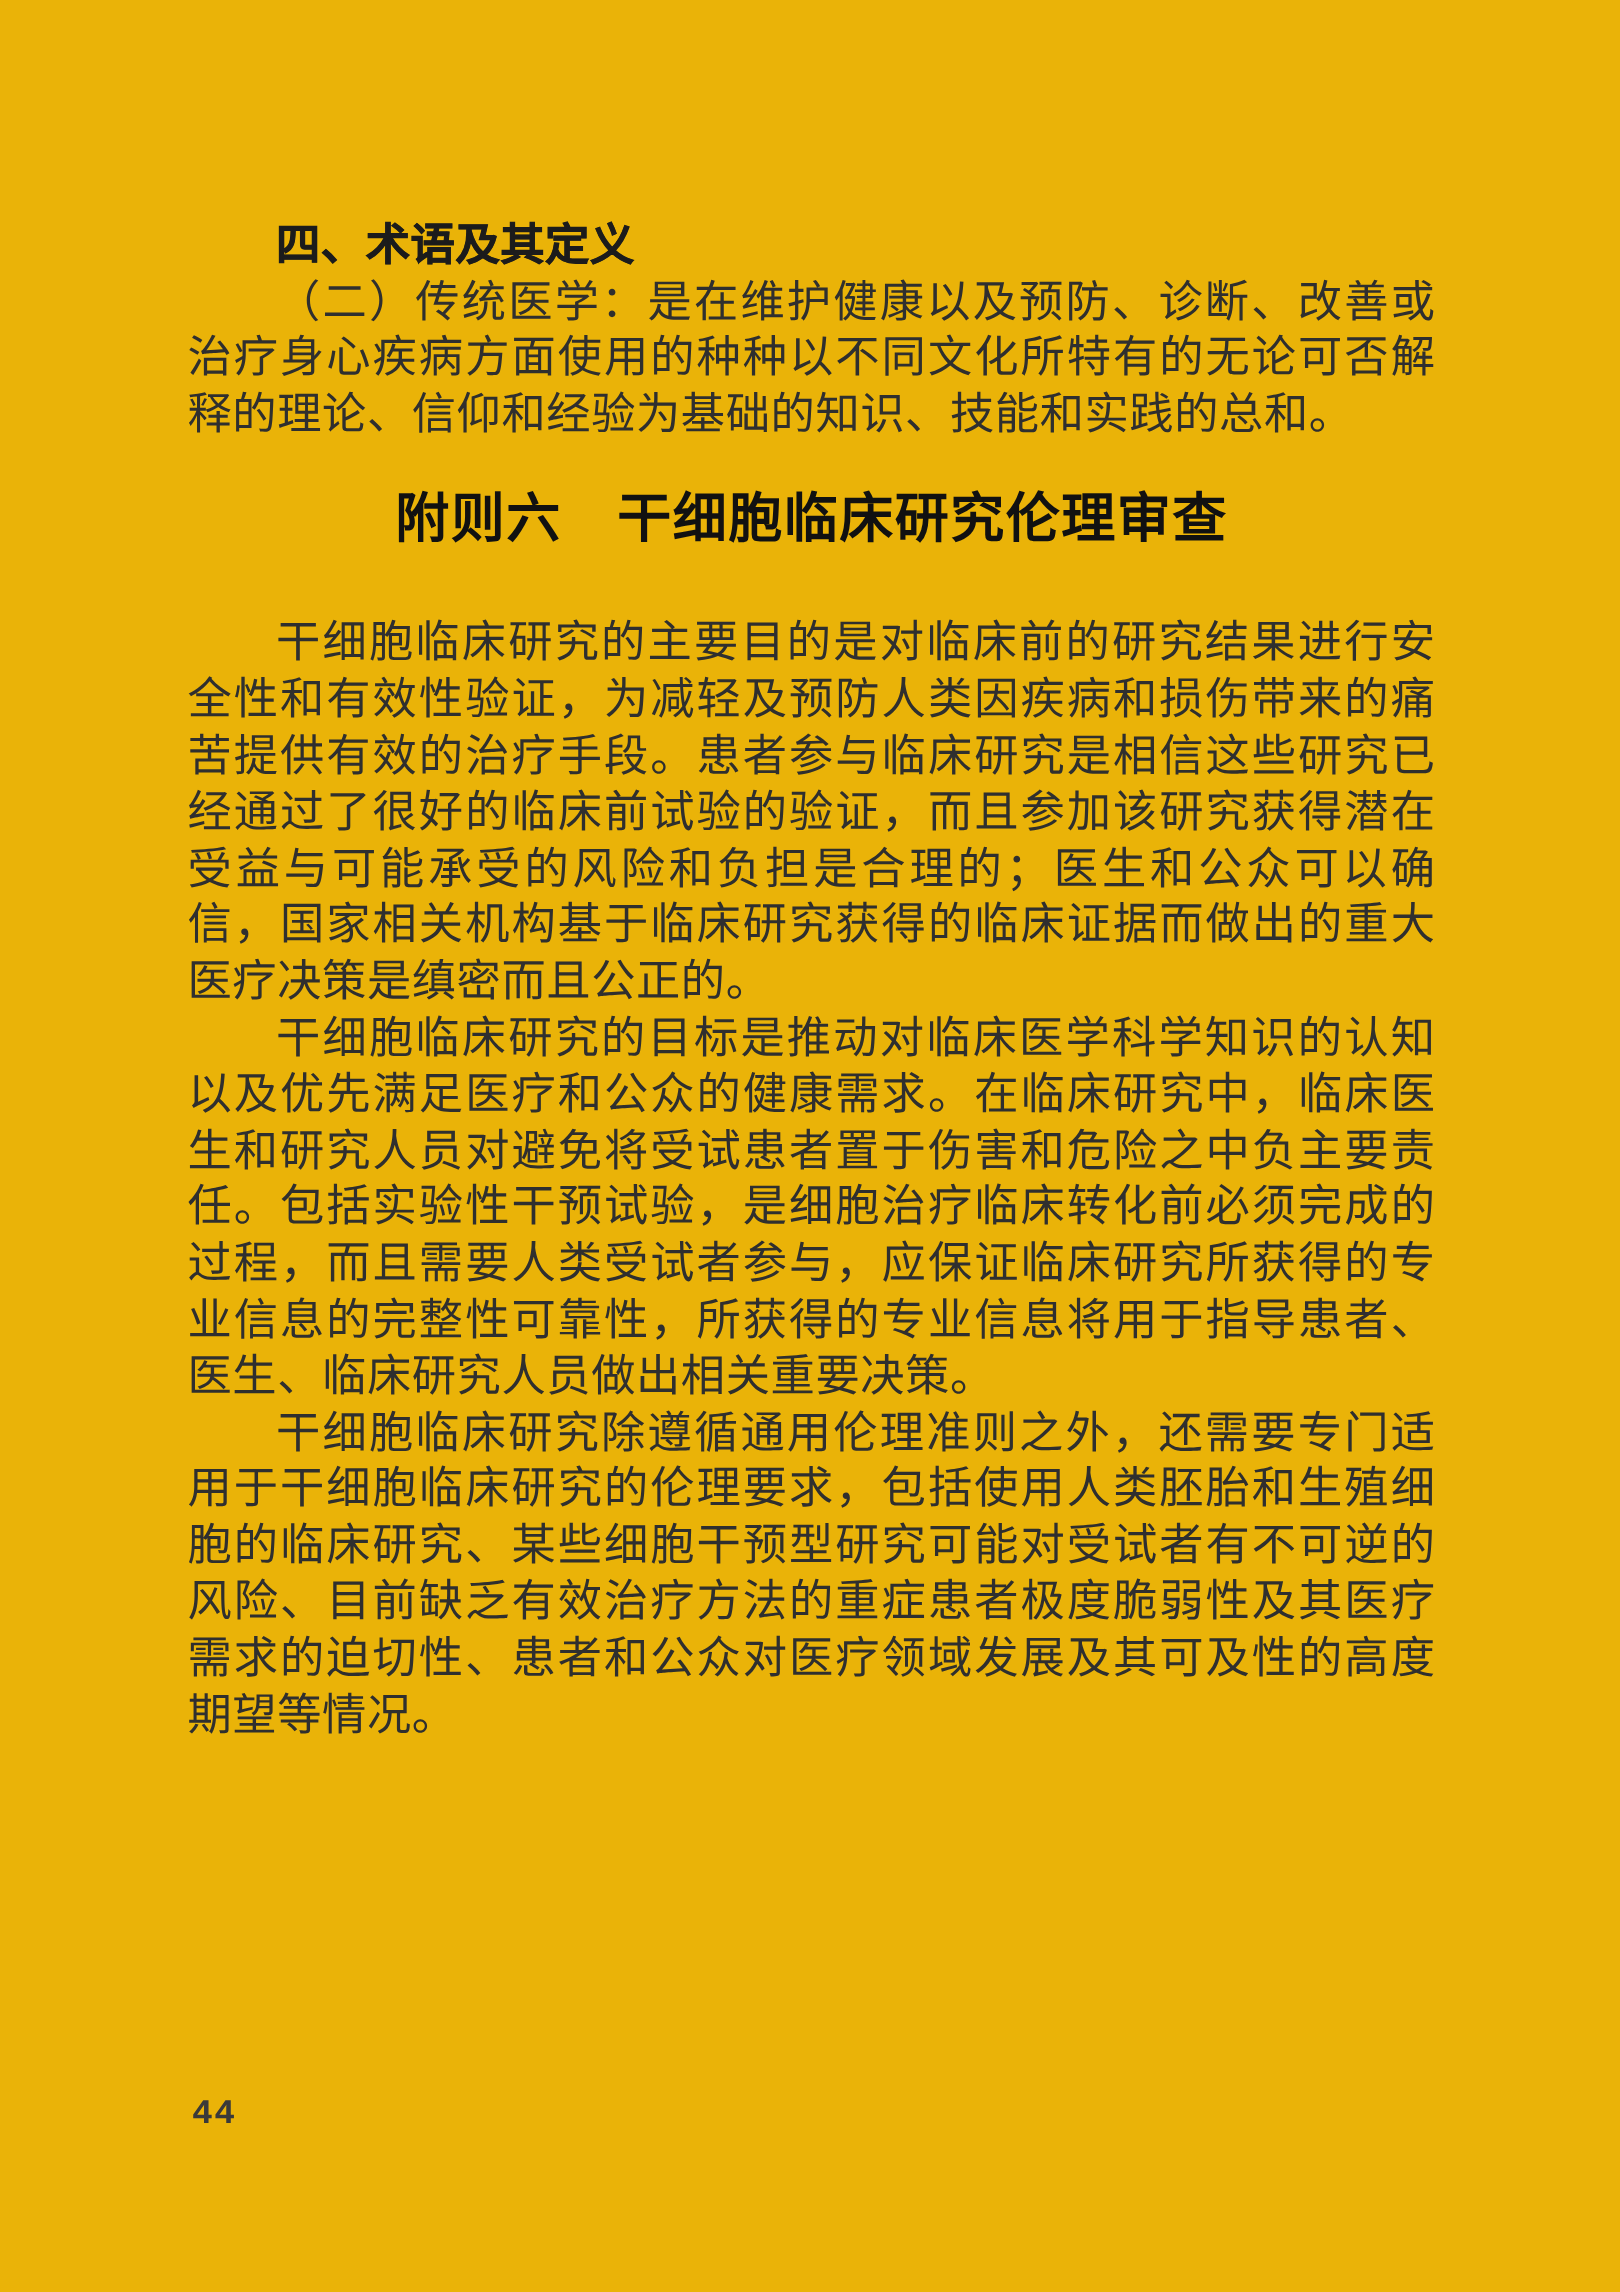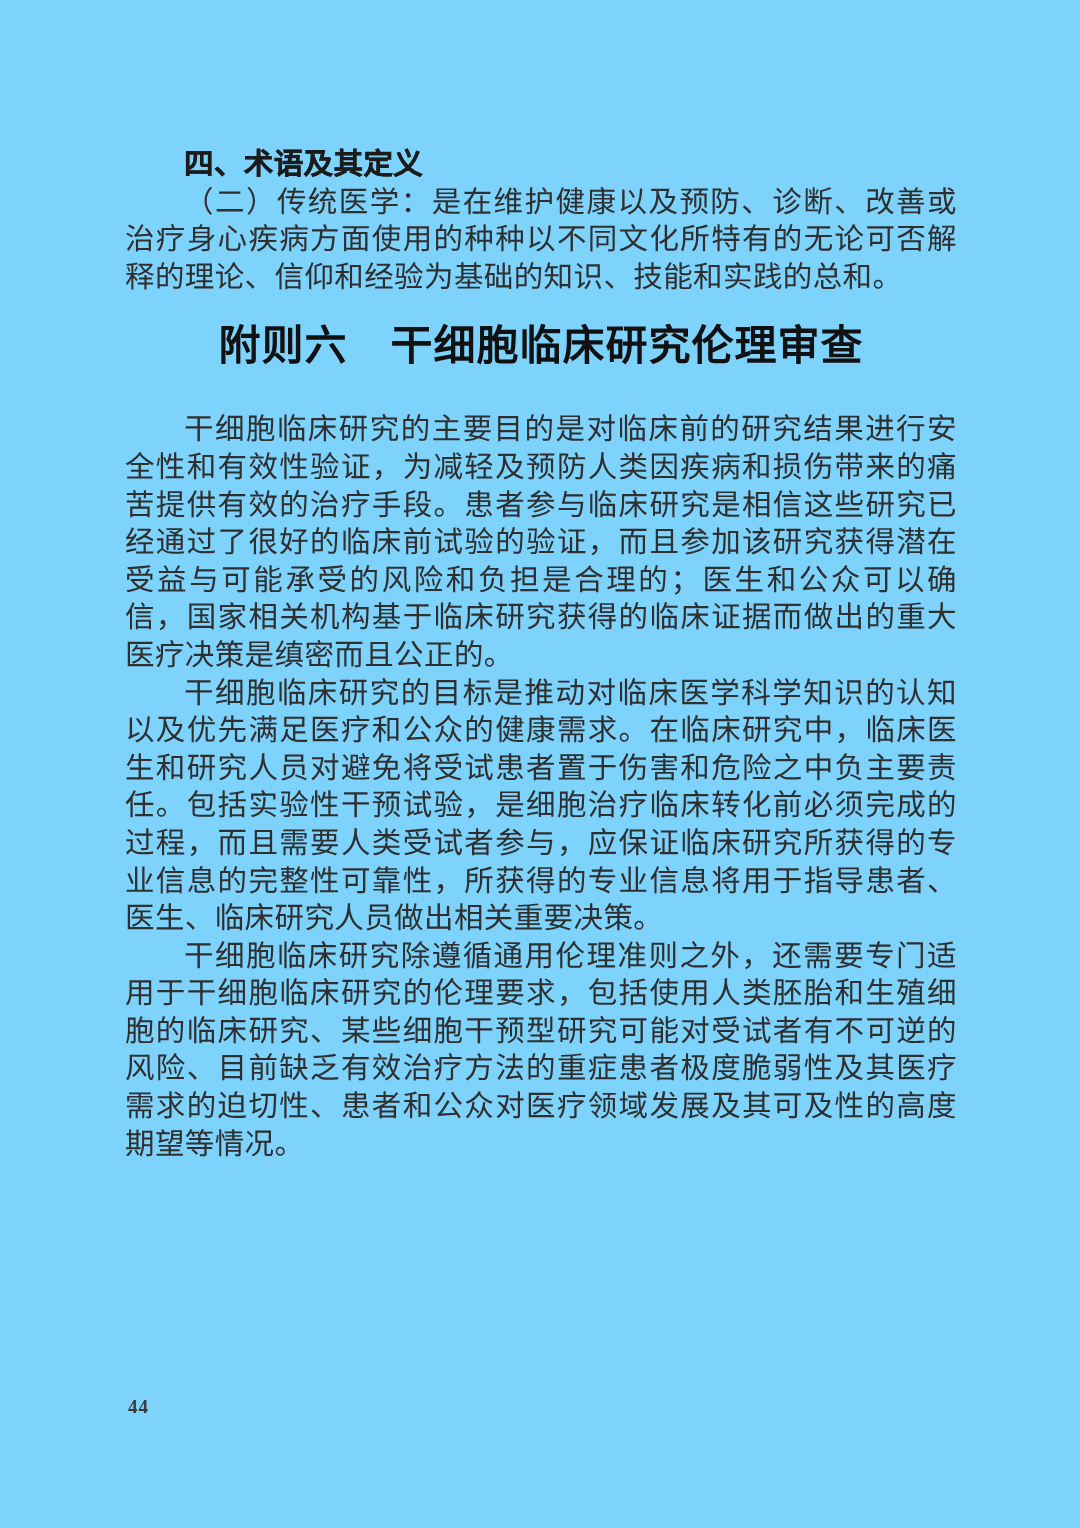--- a/index.html
+++ b/index.html
@@ -10,21 +10,21 @@
   body {
     width: 1080px;
     height: 1528px;
     overflow: hidden;
     position: relative;
     font-family: "Liberation Serif", "DejaVu Serif", serif;
   }
   .page {
     position: absolute;
     inset: 0;
-    background: #7dd3fc;
+    background: #eab308;
   }
   .content {
     position: absolute;
     top: 146px;
     left: 125px;
     width: 832px;
     color: #2f2f2f;
     font-size: 29.5px;
     line-height: 37.6px;
     text-align: justify;
@@ -39,36 +39,36 @@
     text-indent: 2em;
     font-weight: bold;
     color: #1c1c1c;
     -webkit-text-stroke: 0.4px #1c1c1c;
   }
   .block.h1 {
     text-indent: 0;
     text-align: center;
     font-family: "Liberation Sans", "DejaVu Sans", sans-serif;
     font-weight: 900;
-    font-size: 42px;
+    font-size: 36px;
     line-height: 46px;
     color: #111111;
     margin-top: 27px;
     margin-bottom: 42px;
     letter-spacing: 1px;
   }
   .page-footer {
     position: absolute;
     left: 128px;
     top: 1396px;
   }
   .page-number {
-    font-family: Liberation Serif, serif;
+    font-family: Liberation Mono, monospace;
     font-weight: bold;
-    font-size: 19px;
+    font-size: 23px;
     color: #3a3a3a;
     letter-spacing: 1px;
   }
 </style>
 </head>
 <body>
 
 <main class="page">
   <article class="content" id="blocks">
       <div class="block h2">四、术语及其定义</div>

